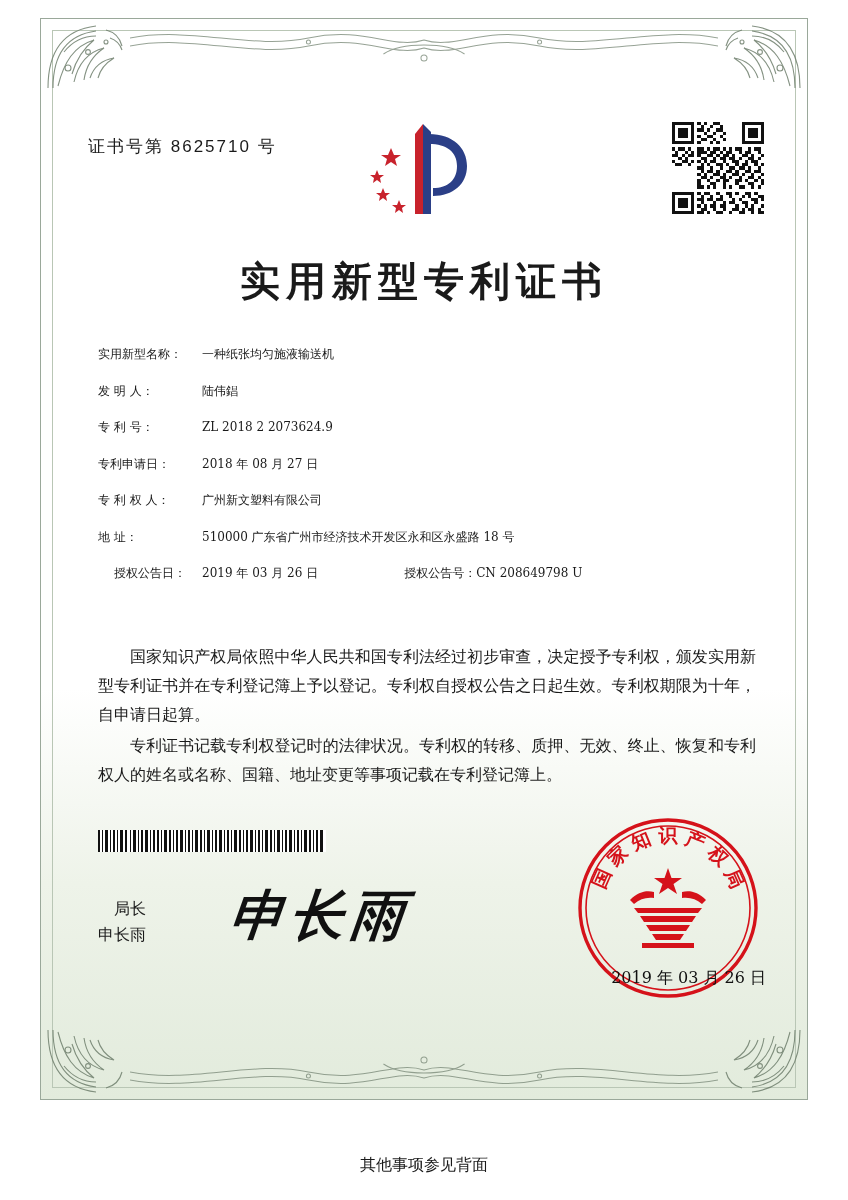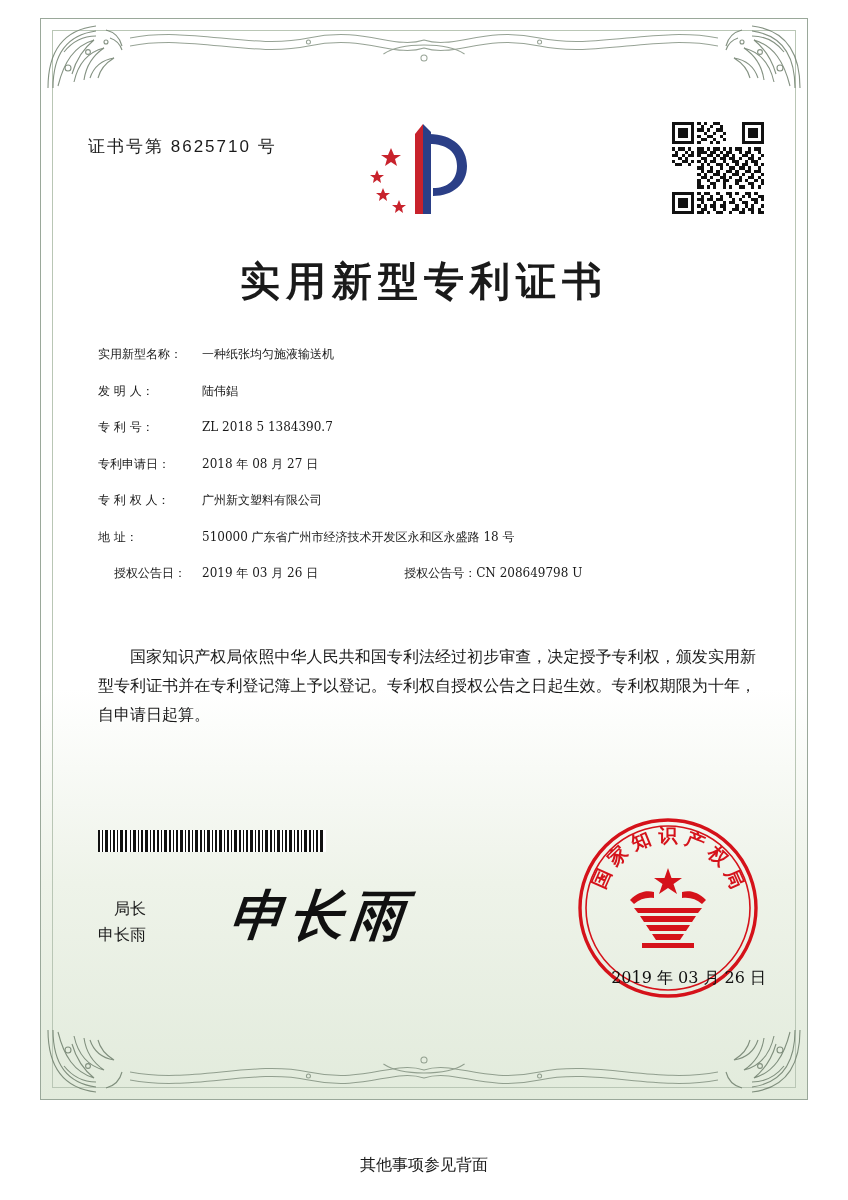--- a/index.html
+++ b/index.html
@@ -488,21 +488,21 @@
         <span class="fvalue">一种纸张均匀施液输送机</span>
       </div>
 
       <div class="frow">
         <span class="flabel w1">发 明 人：</span>
         <span class="fvalue">陆伟錩</span>
       </div>
 
       <div class="frow">
         <span class="flabel w1">专 利 号：</span>
-        <span class="fvalue">ZL 2018 5 1384390.7</span>
+        <span class="fvalue">ZL 2018 2 2073624.9</span>
       </div>
 
       <div class="frow">
         <span class="flabel w1">专利申请日：</span>
         <span class="fvalue">2018 年 08 月 27 日</span>
       </div>
 
       <div class="frow">
         <span class="flabel w1">专 利 权 人：</span>
         <span class="fvalue">广州新文塑料有限公司</span>
@@ -519,20 +519,21 @@
         <span class="seg2">
           <span class="flabel" style="width:auto">授权公告号：</span>
           <span class="fvalue">CN 208649798 U</span>
         </span>
       </div>
 
     </div>
 
     <div class="para">
       <p>国家知识产权局依照中华人民共和国专利法经过初步审查，决定授予专利权，颁发实用新型专利证书并在专利登记簿上予以登记。专利权自授权公告之日起生效。专利权期限为十年，自申请日起算。</p>
+      <p>专利证书记载专利权登记时的法律状况。专利权的转移、质押、无效、终止、恢复和专利权人的姓名或名称、国籍、地址变更等事项记载在专利登记簿上。</p>
     </div>
 
     <div class="barcode">
       <svg viewBox="0 0 228 22" preserveAspectRatio="none" shape-rendering="crispEdges">
         <rect width="228" height="22" fill="#fff"></rect>
         <g fill="#111">
           <rect x="0" y="0" width="2" height="22"></rect>
             <rect x="4" y="0" width="1" height="22"></rect>
           <rect x="7" y="0" width="3" height="22"></rect>
             <rect x="12" y="0" width="1" height="22"></rect>

